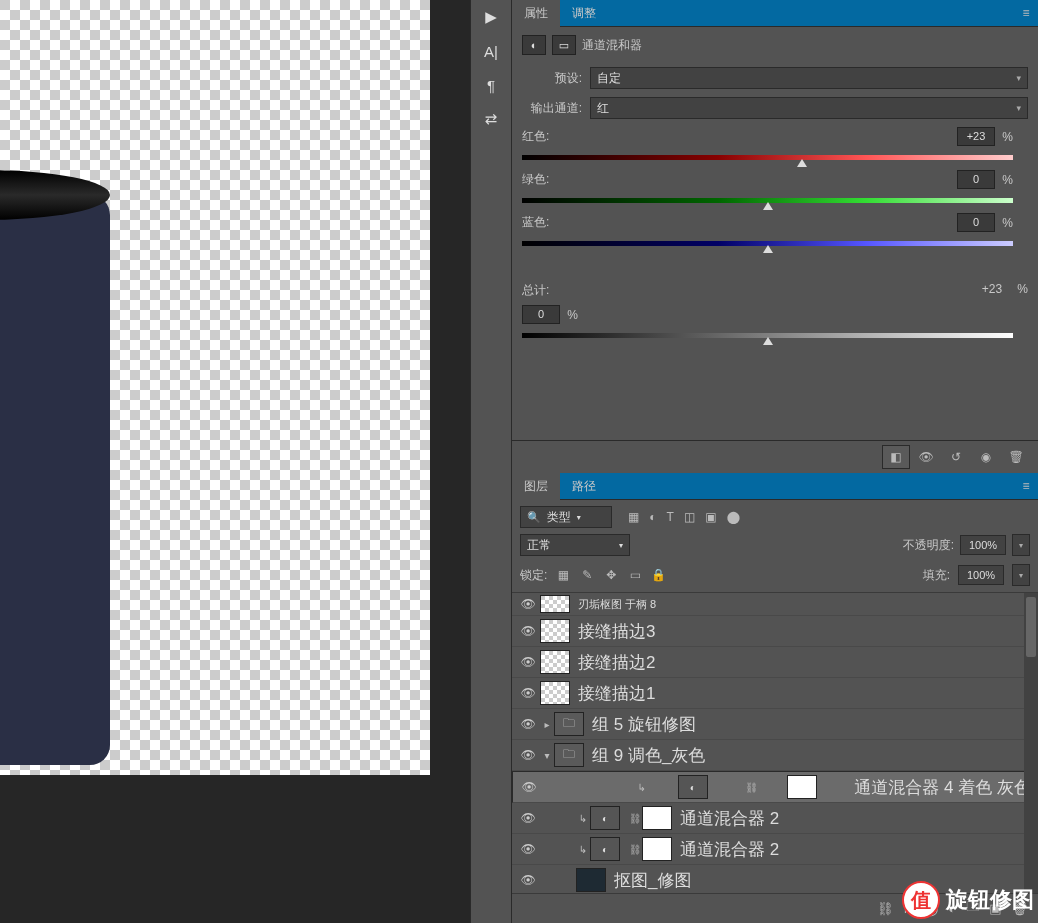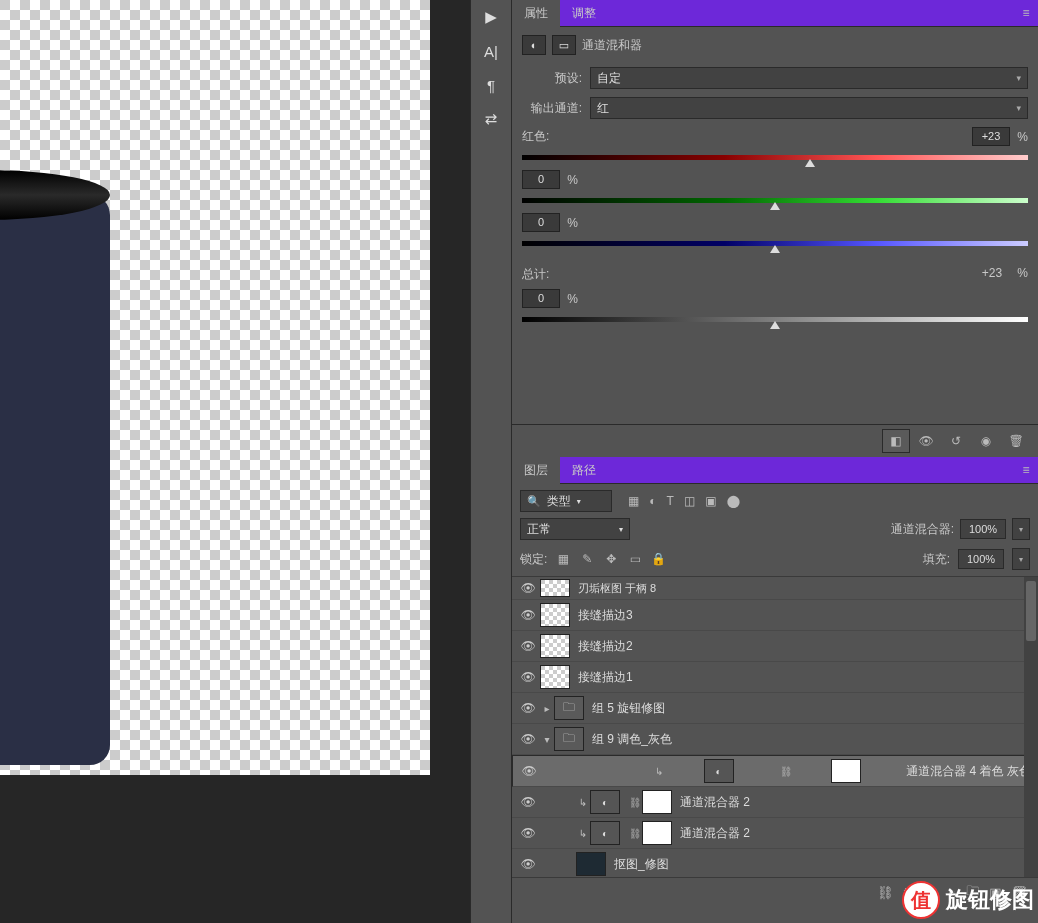--- a/index.html
+++ b/index.html
@@ -5,66 +5,66 @@
 html,body{margin:0;padding:0;width:1038px;height:923px;background:#323232;font-family:"Microsoft YaHei",Arial,sans-serif;font-size:12px;color:#c8c8c8;overflow:hidden}
 .root{display:flex;width:1038px;height:923px}
 .canvas-col{width:470px;height:923px;position:relative;background:#262626}
 .canvas-inner{position:absolute;left:0;top:0;width:430px;height:775px;background:repeating-conic-gradient(#fff 0 25%,#ccc 0 50%) 0 0/20px 20px}
 .subject{position:absolute;left:-20px;top:170px;width:145px;height:500px}
 .subject .lid{position:absolute;left:-120px;top:0;width:250px;height:50px;border-radius:50%;background:linear-gradient(#000,#2a2a2a 50%,#000)}
 .subject .body{position:absolute;left:-180px;top:25px;width:310px;height:570px;background:#2a2f45;border-radius:0 20px 20px 0}
 .toolcol{width:40px;display:flex;flex-direction:column;align-items:center;padding-top:8px;gap:16px;background:#535353;border-left:1px solid #2a2a2a;border-right:1px solid #2a2a2a}
 .toolcol .ticon{width:18px;height:18px;display:flex;align-items:center;justify-content:center;color:#ddd;font-size:15px}
 .panels{flex:1;display:flex;flex-direction:column;background:#535353}
-.tabbar{display:flex;align-items:center;height:26px;border-bottom:1px solid #2a2a2a;background:#6d28d9}
+.tabbar{display:flex;align-items:center;height:26px;border-bottom:1px solid #2a2a2a;background:#0369a1}
 .tab{padding:5px 12px;font-size:12px;cursor:default}
 .tab.active{background:#535353}
 .tabbar .spacer{flex:1}
 .menu-icon{width:24px;text-align:center;color:#bbb;font-size:12px}
 .prop-body{padding:8px 10px 14px 10px}
 .prop-title{display:flex;align-items:center;gap:6px;margin-bottom:12px}
 .ic-box{width:22px;height:18px;border:1px solid #222;background:#3a3a3a;display:flex;align-items:center;justify-content:center;color:#ddd;font-size:11px}
 .row{display:flex;align-items:center;margin-bottom:8px}
 .rlabel{width:60px;text-align:right;padding-right:8px;font-size:12px}
 .sel{flex:1;height:20px;background:#424242;border:1px solid #2a2a2a;color:#ddd;padding:0 6px;display:flex;align-items:center;justify-content:space-between}
 .sel .arr{font-size:9px;color:#aaa}
 .chk{width:12px;height:12px;border:1px solid #777;margin-right:6px;display:inline-block}
-.slider-row{margin:6px 0 4px 0}
+.slider-row{margin:6px 15px 4px 0}
 .slider-head{display:flex;align-items:center}
 .slider-head .sl-label{flex:1;font-size:12px;padding-right:6px}
 .numbox{width:36px;height:17px;background:#3a3a3a;border:1px solid #222;color:#ddd;text-align:center;font-size:11px;line-height:17px}
 .pct{width:18px;text-align:right;font-size:12px}
 .track{position:relative;height:12px;margin-top:6px}
 .track .bar{position:absolute;left:0;right:0;top:3px;height:5px}
 .thumb{position:absolute;top:7px;width:0;height:0;border-left:5px solid transparent;border-right:5px solid transparent;border-bottom:8px solid #ddd;transform:translateX(-5px)}
 .grad-red{background:linear-gradient(90deg,#000,#800 40%,#f55 70%,#fcc)}
 .grad-green{background:linear-gradient(90deg,#000,#060 40%,#3d3 70%,#cfc)}
 .grad-blue{background:linear-gradient(90deg,#000,#006 40%,#55f 70%,#ccf)}
 .grad-gray{background:linear-gradient(90deg,#000,#fff)}
-.total-row{display:flex;margin:16px 0 4px 0}
+.total-row{display:flex;margin:32px 0 4px 0}
 .total-row .tl{flex:1}
 .prop-footer{height:32px;border-top:1px solid #2a2a2a;display:flex;align-items:center;justify-content:flex-end;gap:2px;padding:0 8px;margin-top:80px}
 .ficon{width:26px;height:22px;display:flex;align-items:center;justify-content:center;color:#bbb;border:1px solid transparent}
 .ficon.boxed{border-color:#2a2a2a;background:#5a5a5a}
 .layers-body{padding:6px 8px;display:flex;flex-direction:column;gap:6px}
 .ly-row{display:flex;align-items:center;gap:6px}
 .ly-sel{height:20px;background:#424242;border:1px solid #2a2a2a;color:#ddd;padding:0 6px;display:flex;align-items:center;gap:6px}
 .pctbox{width:44px;height:18px;background:#424242;border:1px solid #2a2a2a;color:#ddd;text-align:center;font-size:11px;line-height:18px}
 .arrbtn{width:16px;height:20px;border:1px solid #2a2a2a;background:#424242;display:flex;align-items:center;justify-content:center;font-size:8px;color:#aaa}
 .lockrow{display:flex;align-items:center;gap:8px;margin-top:2px}
 .lockrow .ic{width:16px;text-align:center;color:#bbb}
 .layer-list{border-top:1px solid #3a3a3a;position:relative;height:300px;overflow:hidden}
 .layer-item{display:flex;align-items:center;height:30px;border-bottom:1px solid #494949;padding-left:4px}
 .layer-item.sel{background:#6b6b6b}
 .eye{width:24px;text-align:center;color:#ccc;font-size:12px}
 .thumb-box{width:28px;height:22px;background:repeating-conic-gradient(#fff 0 25%,#ccc 0 50%) 0 0/8px 8px;border:1px solid #222;margin-right:8px}
 .thumb-box.folder{background:#5a5a5a;display:flex;align-items:center;justify-content:center;color:#ccc}
 .thumb-box.white{background:#fff}
 .thumb-box.adj{background:#555;display:flex;align-items:center;justify-content:center;color:#ddd;font-size:10px}
-.ly-name{font-size:12px;color:#ddd}
+.ly-name{font-size:17px;color:#ddd}
 .indent2{width:36px}
 .caret{width:14px;text-align:center;color:#bbb;font-size:10px}
 .clip{width:14px;text-align:center;color:#bbb;font-size:10px}
 .link{width:14px;text-align:center;color:#bbb;font-size:10px}
 .scrollbar{position:absolute;right:0;top:0;bottom:0;width:14px;background:#424242}
 .scrollthumb{position:absolute;right:2px;top:4px;width:10px;height:60px;background:#666;border-radius:2px}
 .layers-footer{height:28px;display:flex;align-items:center;justify-content:flex-end;gap:10px;padding:0 10px;color:#bbb;font-size:13px;border-top:1px solid #3a3a3a}
 .watermark{position:absolute;right:4px;bottom:4px;display:flex;align-items:center;gap:6px;color:#fff;font-size:22px;font-weight:bold;pointer-events:none}
 .wm-badge{width:34px;height:34px;border-radius:50%;background:#fff;color:#e33;display:flex;align-items:center;justify-content:center;font-size:20px;font-weight:bold;border:2px solid #e33}
 </style>
@@ -127,31 +127,33 @@
           <div class="pct">%</div>
         </div>
         <div class="track">
           <div class="bar grad-red"></div>
             <div class="thumb" style="left:57%"></div>
         </div>
       </div>
 
       <div class="slider-row">
         <div class="slider-head">
+          <div class="sl-label">绿色:</div>
           <div class="numbox">0</div>
           <div class="pct">%</div>
         </div>
         <div class="track">
           <div class="bar grad-green"></div>
             <div class="thumb" style="left:50%"></div>
         </div>
       </div>
 
       <div class="slider-row">
         <div class="slider-head">
+          <div class="sl-label">蓝色:</div>
           <div class="numbox">0</div>
           <div class="pct">%</div>
         </div>
         <div class="track">
           <div class="bar grad-blue"></div>
             <div class="thumb" style="left:50%"></div>
         </div>
       </div>
 
       <div class="total-row">
@@ -203,21 +205,21 @@
           <span>⬤</span>
         </div>
       </div>
 
       <div class="ly-row">
         <div class="ly-sel" style="width:96px;justify-content:space-between">
           <span>正常</span>
             <span class="arr" style="font-size:8px">▾</span>
         </div>
         <div style="flex:1"></div>
-        <span>通道混合器:</span>
+        <span>不透明度:</span>
         <div class="pctbox">100%</div>
         <div class="arrbtn">▾</div>
       </div>
 
       <div class="lockrow">
         <span>锁定:</span>
         <span class="ic">▦</span>
         <span class="ic">✎</span>
         <span class="ic">✥</span>
         <span class="ic">▭</span>

